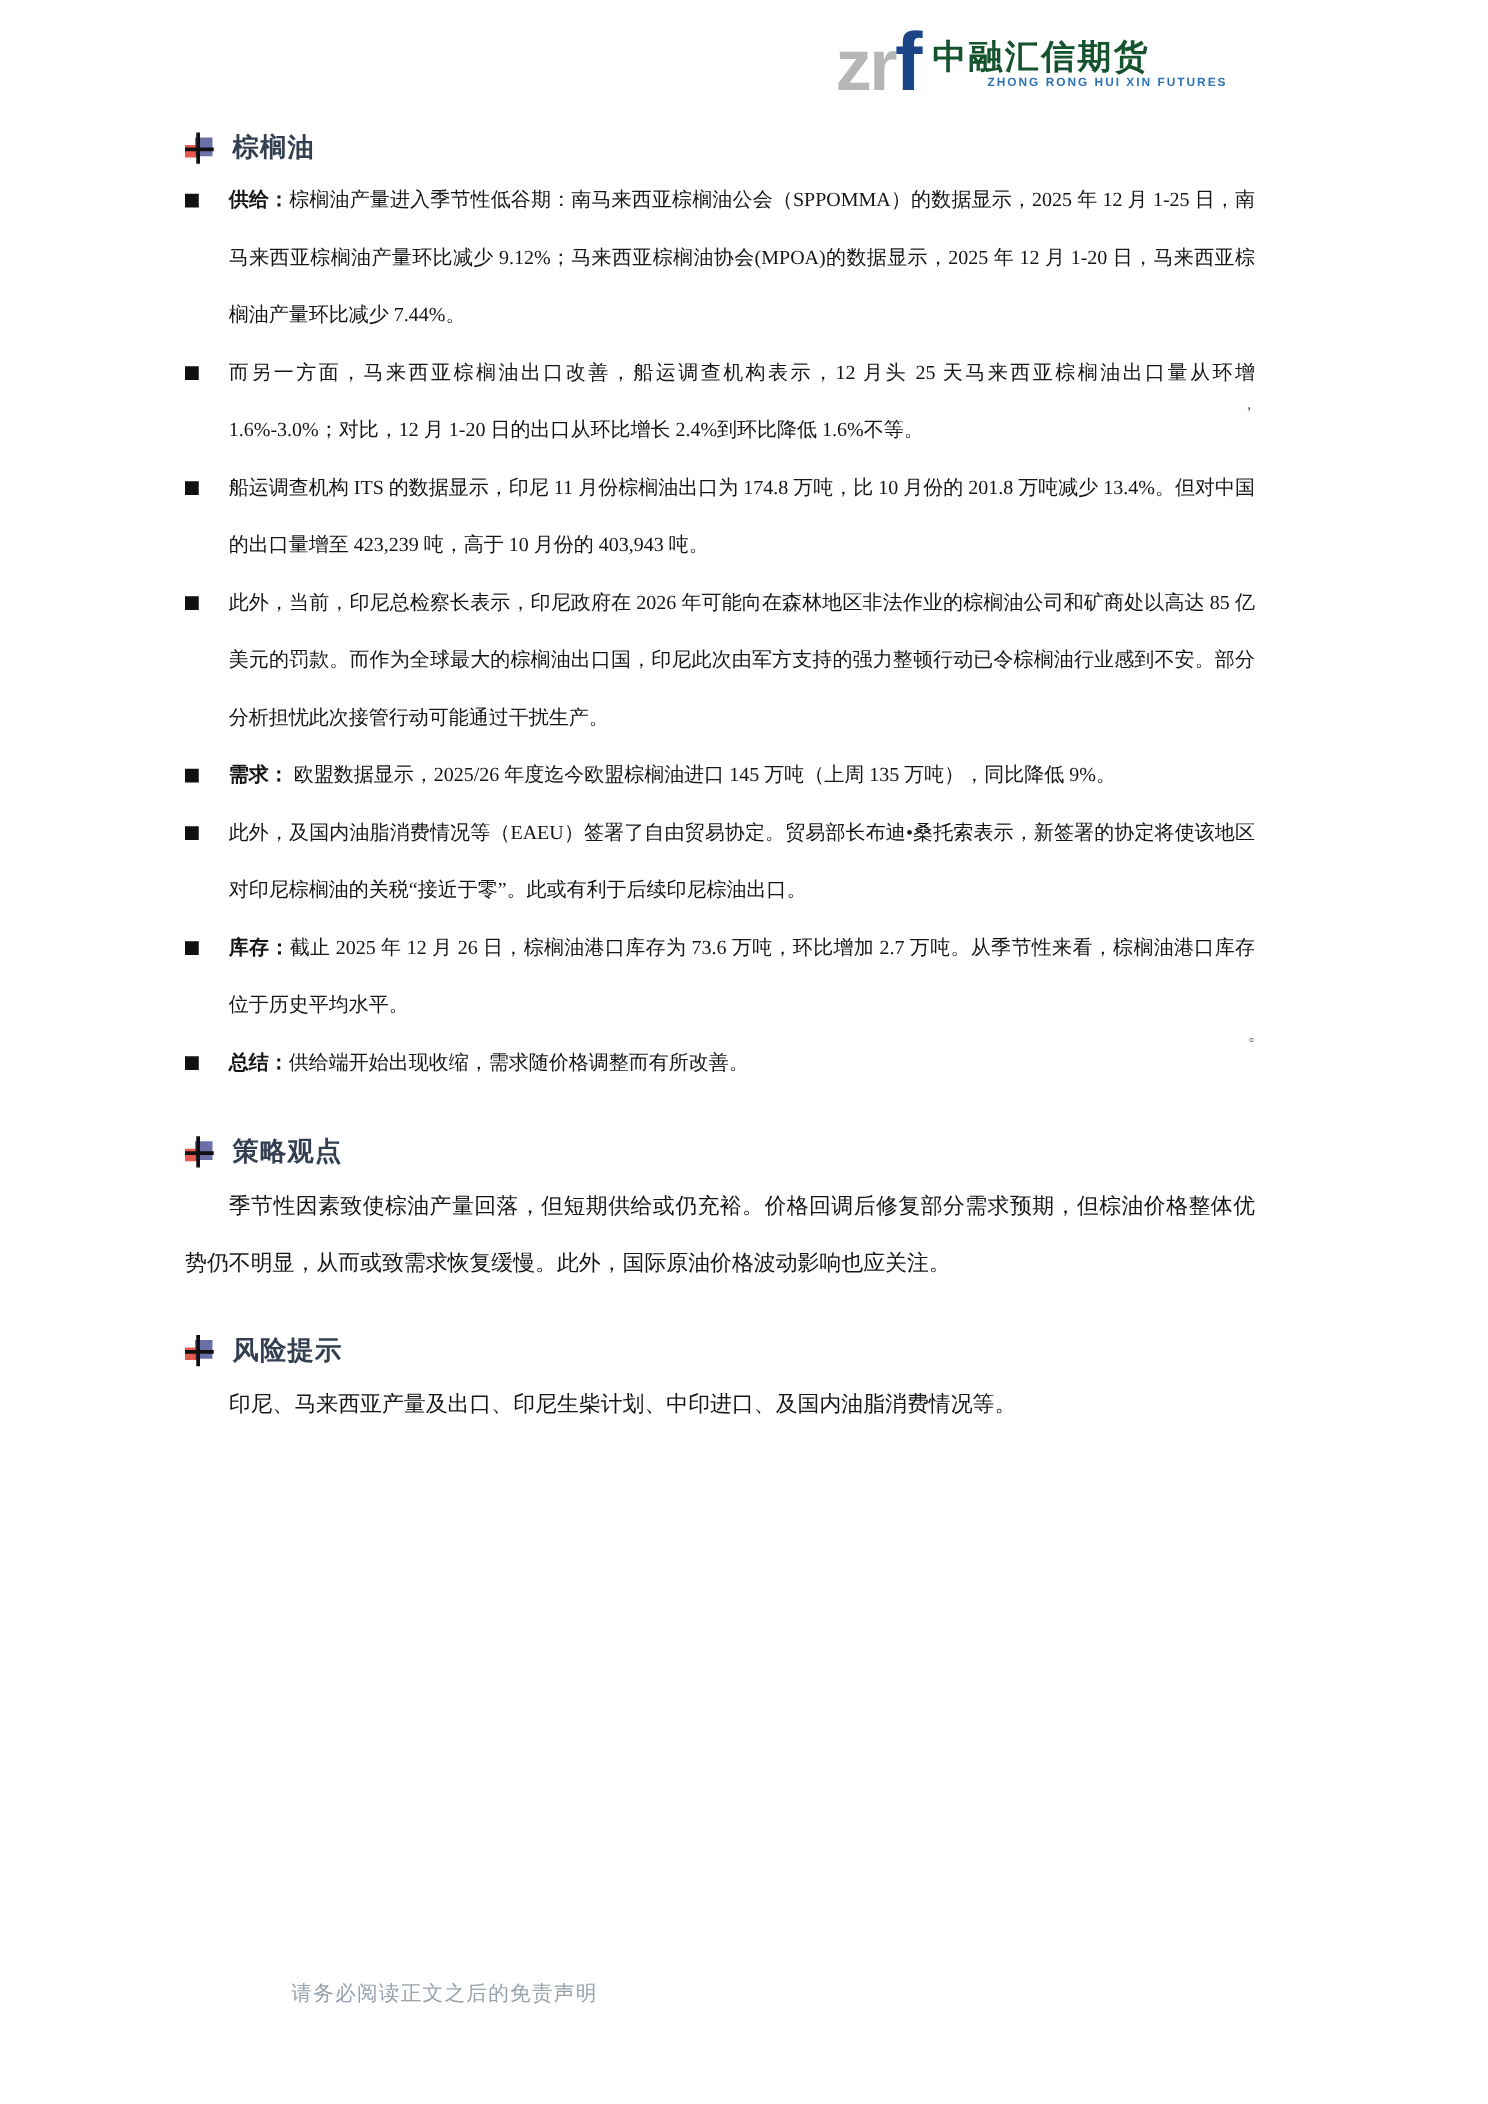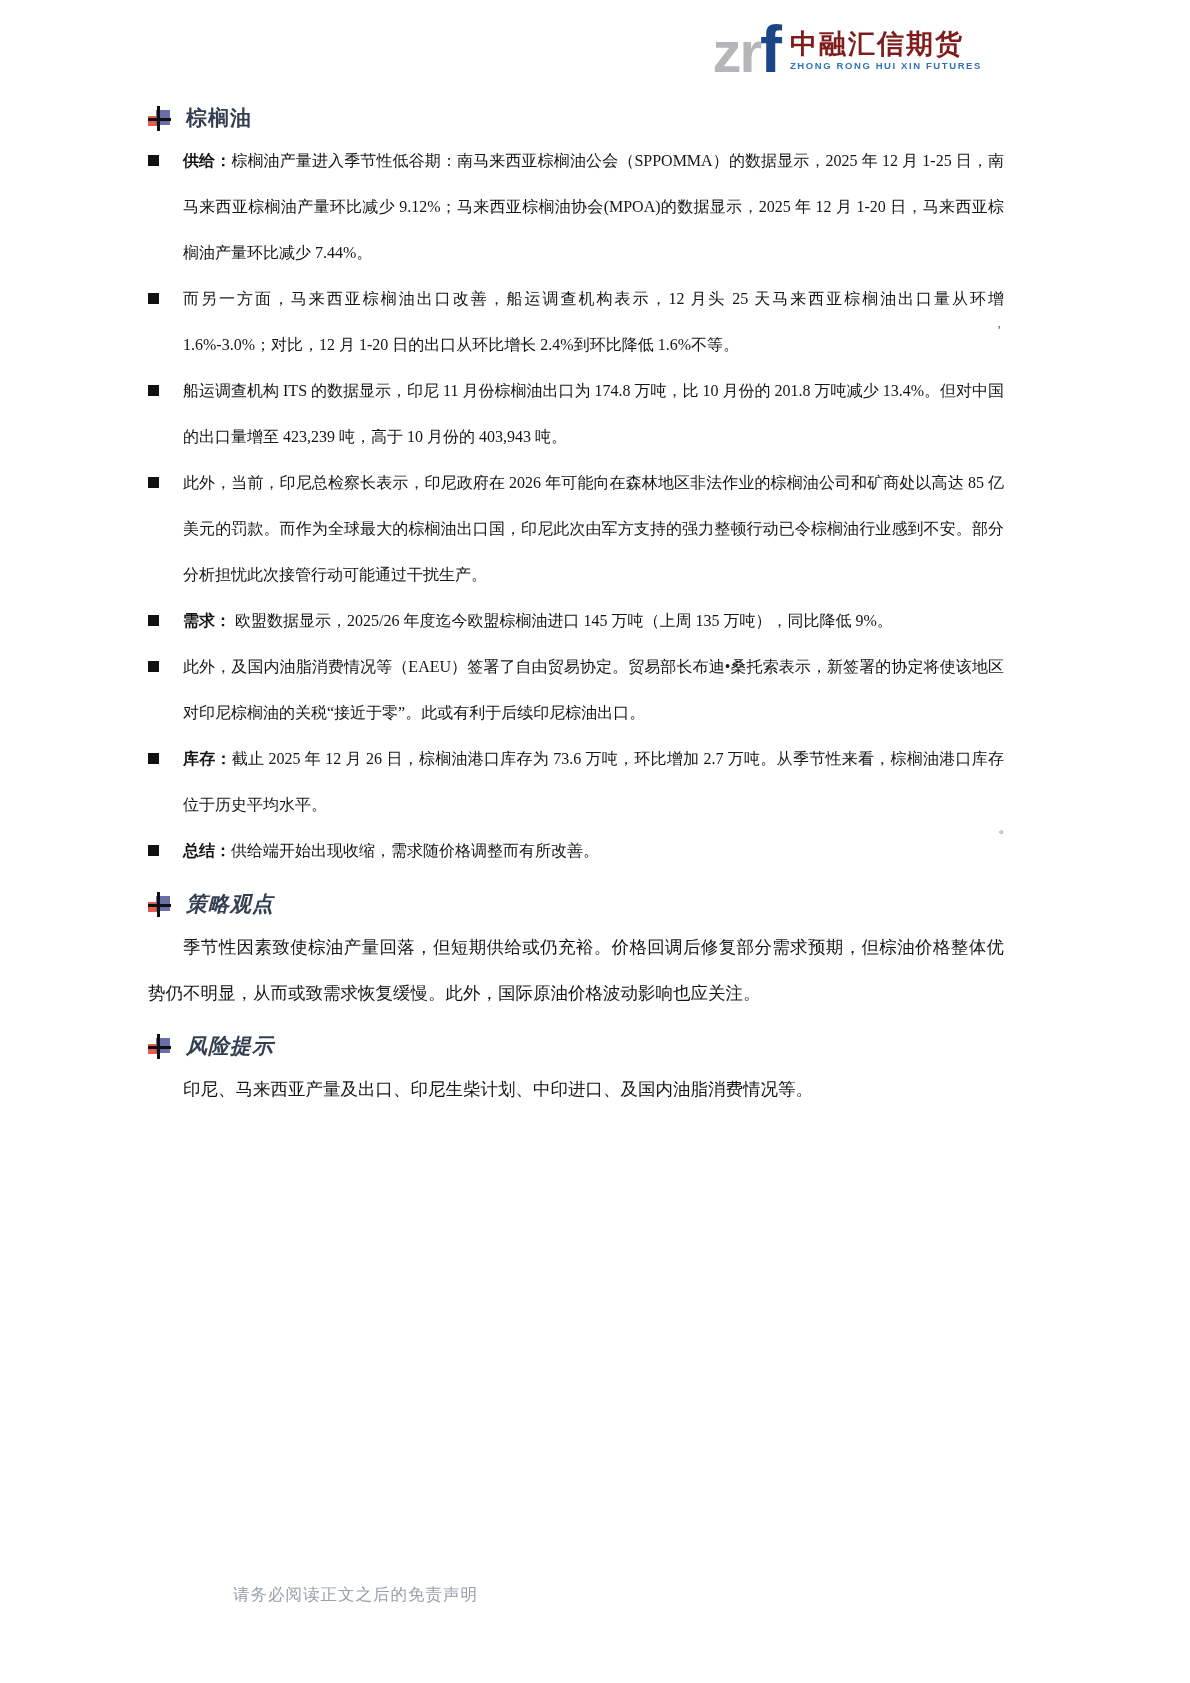--- a/index.html
+++ b/index.html
@@ -23,26 +23,26 @@
     font-family:"Liberation Sans","DejaVu Sans",sans-serif;
     font-weight:bold; font-size:58px; line-height:58px;
     letter-spacing:-2px;
   }
   .logo-abbr .zr { color:#b4b6b8; }
   .logo-abbr .f  { color:#1c4587; font-size:66px; }
   .logo-names { display:flex; flex-direction:column; justify-content:center; }
   .logo-cn {
     font-family:"Liberation Sans","DejaVu Sans",sans-serif;
     font-weight:bold; font-size:27px; line-height:30px;
-    color:#7f1d1d; letter-spacing:2px;
+    color:#14532d; letter-spacing:2px;
   }
   .logo-en {
     font-family:"Liberation Sans","DejaVu Sans",sans-serif;
     font-weight:bold; font-size:9.5px; line-height:13px;
-    color:#2e74b5; letter-spacing:1.6px;
+    color:#2e74b5; letter-spacing:1.6px;margin-left:44px;
   }
 
   
   .content {
     position:absolute; left:85px; top:104px; width:856px;
   }
 
   .sec-head {
     display:flex; align-items:center; gap:15px;
     margin-bottom:6px;
@@ -70,21 +70,21 @@
     font-size:16px; line-height:46px;
     text-align:justify;
   }
   .bullet-body .lead { font-weight:bold; }
 
   .para {
     font-size:17.5px; line-height:46px;
     text-align:justify; text-indent:2em;
     margin-top:4px;
   }
-  .sec-gap { margin-top:16px;font-style:italic; }
+  .sec-gap { margin-top:33px; }
 
   
   .stray { position:absolute; color:#5a5a5a; font-size:13px; }
   .stray-1 { left:934px; top:322px; }
   .stray-2 { left:935px; top:818px; font-size:15px; }
 
   
   .footer {
     position:absolute; left:170px; top:1584px;
     font-size:16.5px; color:#97a1ad; letter-spacing:1px;

